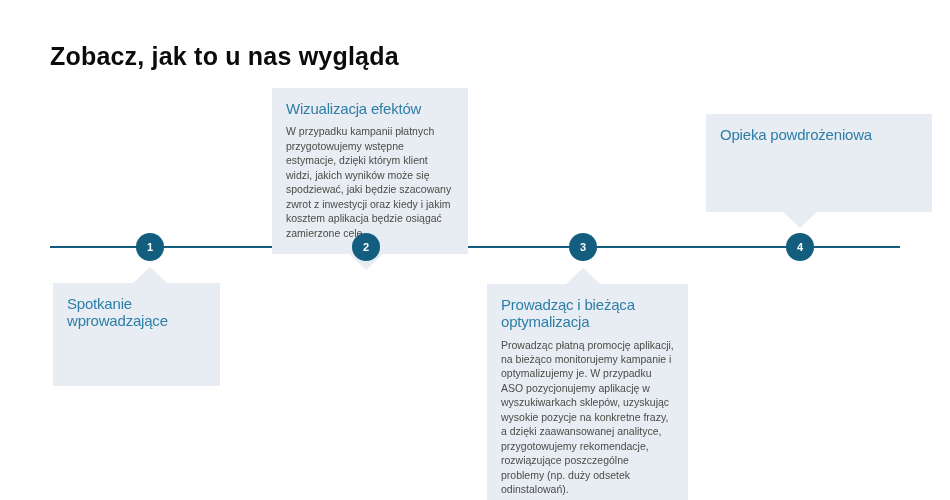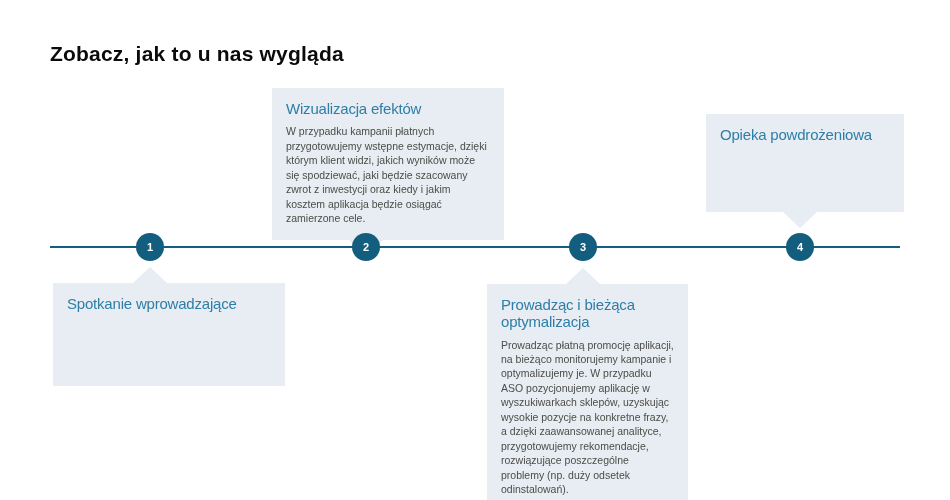--- a/index.html
+++ b/index.html
@@ -11,21 +11,21 @@
     width: 950px;
     height: 500px;
     background: #ffffff;
     overflow: hidden;
   }
 
   .page-title {
     position: absolute;
     left: 50px;
     top: 42px;
-    font-size: 21px;
+    font-size: 25px;
     font-weight: bold;
     color: #0b0b0b;
     letter-spacing: 0.2px;
   }
 
   .timeline-line {
     position: absolute;
     left: 50px;
     top: 246px;
     width: 850px;
@@ -52,24 +52,24 @@
   .circle-2 { left: 352px; }
   .circle-3 { left: 569px; }
   .circle-4 { left: 786px; }
 
   .step-card {
     position: absolute;
     background: #e7edf2;
     padding: 12px 14px 14px 14px;
     z-index: 1;
   }
-  .card-1 { left: 53px;  top: 283px; width: 232px; min-height: 103px; }
-  .card-2 { left: 272px; top: 88px;  width: 232px; min-height: 127px; }
+  .card-1 { left: 53px;  top: 283px; width: 167px; min-height: 103px; }
+  .card-2 { left: 272px; top: 88px;  width: 196px; min-height: 127px; }
   .card-3 { left: 487px; top: 284px; width: 201px; min-height: 174px; }
-  .card-4 { left: 706px; top: 114px; width: 198px; min-height: 98px; }
+  .card-4 { left: 706px; top: 114px; width: 226px; min-height: 98px; }
 
   .card-title {
     color: #2e7ea8;
     font-size: 15px;
     font-weight: normal;
     letter-spacing: -0.2px;
     line-height: 1.15;
     margin-bottom: 7px;
   }
 

